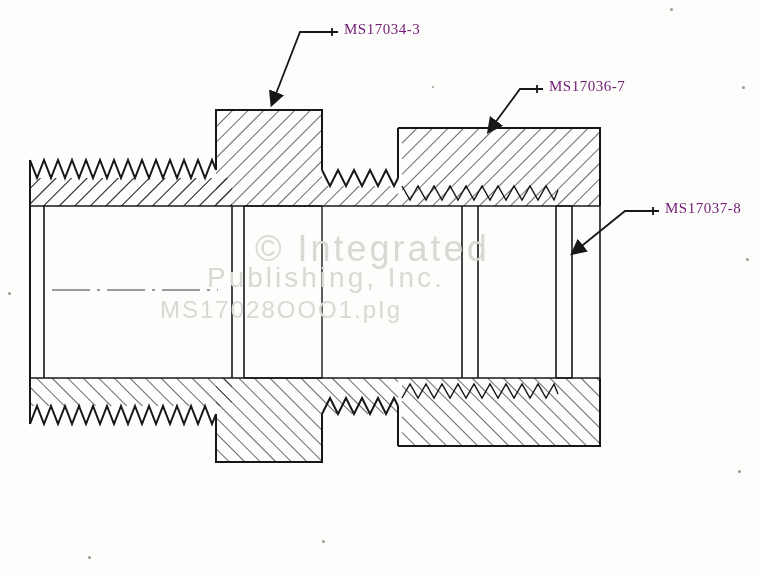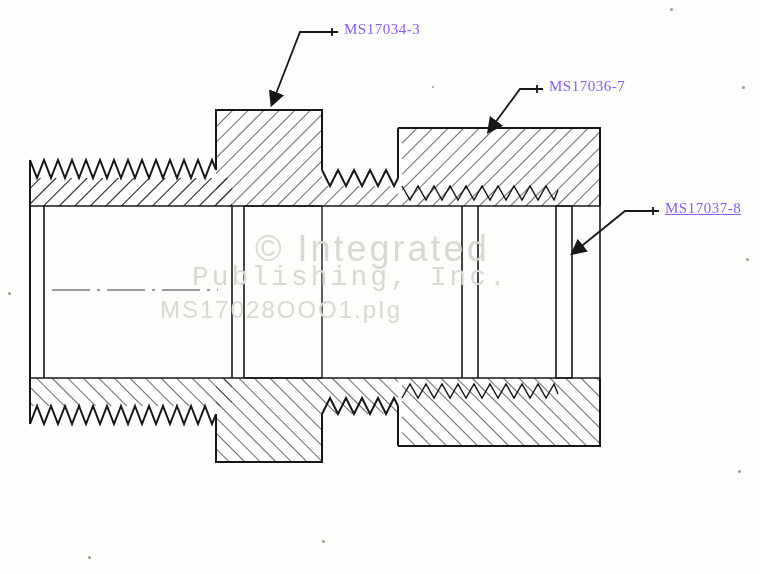--- a/index.html
+++ b/index.html
@@ -22,47 +22,46 @@
     left: 0;
     top: 0;
     width: 760px;
     height: 574px;
   }
   .callout-label {
     position: absolute;
     font-family: "Liberation Serif", serif;
     font-size: 15px;
     letter-spacing: 0.5px;
-    color: #8b5cf6;
+    color: #701a75;
     white-space: nowrap;
   }
   #label-0 { left: 344px; top: 21px; }
   #label-1 { left: 549px; top: 78px; }
-  #label-2 { left: 665px; top: 200px; text-decoration: underline; }
+  #label-2 { left: 665px; top: 200px; }
 
   .wm {
     position: absolute;
     color: #d8d8d4;
     font-family: "Liberation Sans", sans-serif;
     white-space: nowrap;
     pointer-events: none;
     user-select: none;
   }
   #wm-line1 {
     left: 255px;
     top: 228px;
     font-size: 36px;
     letter-spacing: 3px;
   }
   #wm-line2 {
-    left: 192px;
+    left: 207px;
     top: 262px;
     font-size: 28px;
     letter-spacing: 3px;
-    font-family: Liberation Mono, monospace;
   }
   #wm-line3 {
     left: 160px;
     top: 296px;
     font-size: 24px;
     letter-spacing: 2px;
   }
   .speck {
     position: absolute;
     background: #9a9a95;

